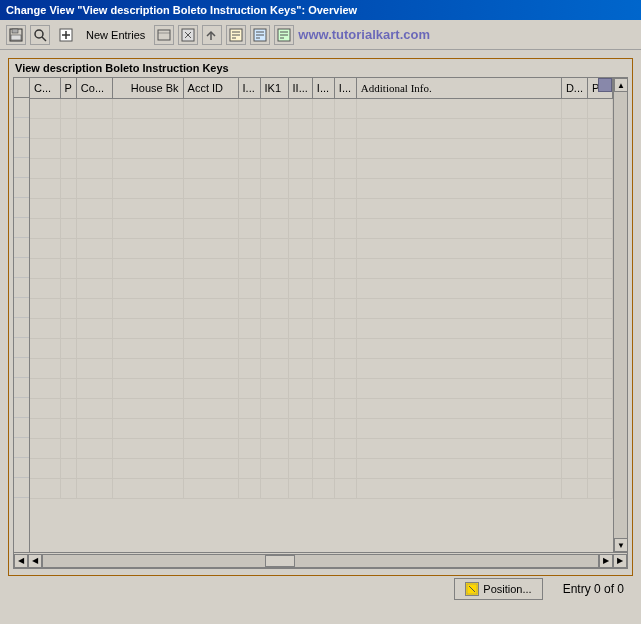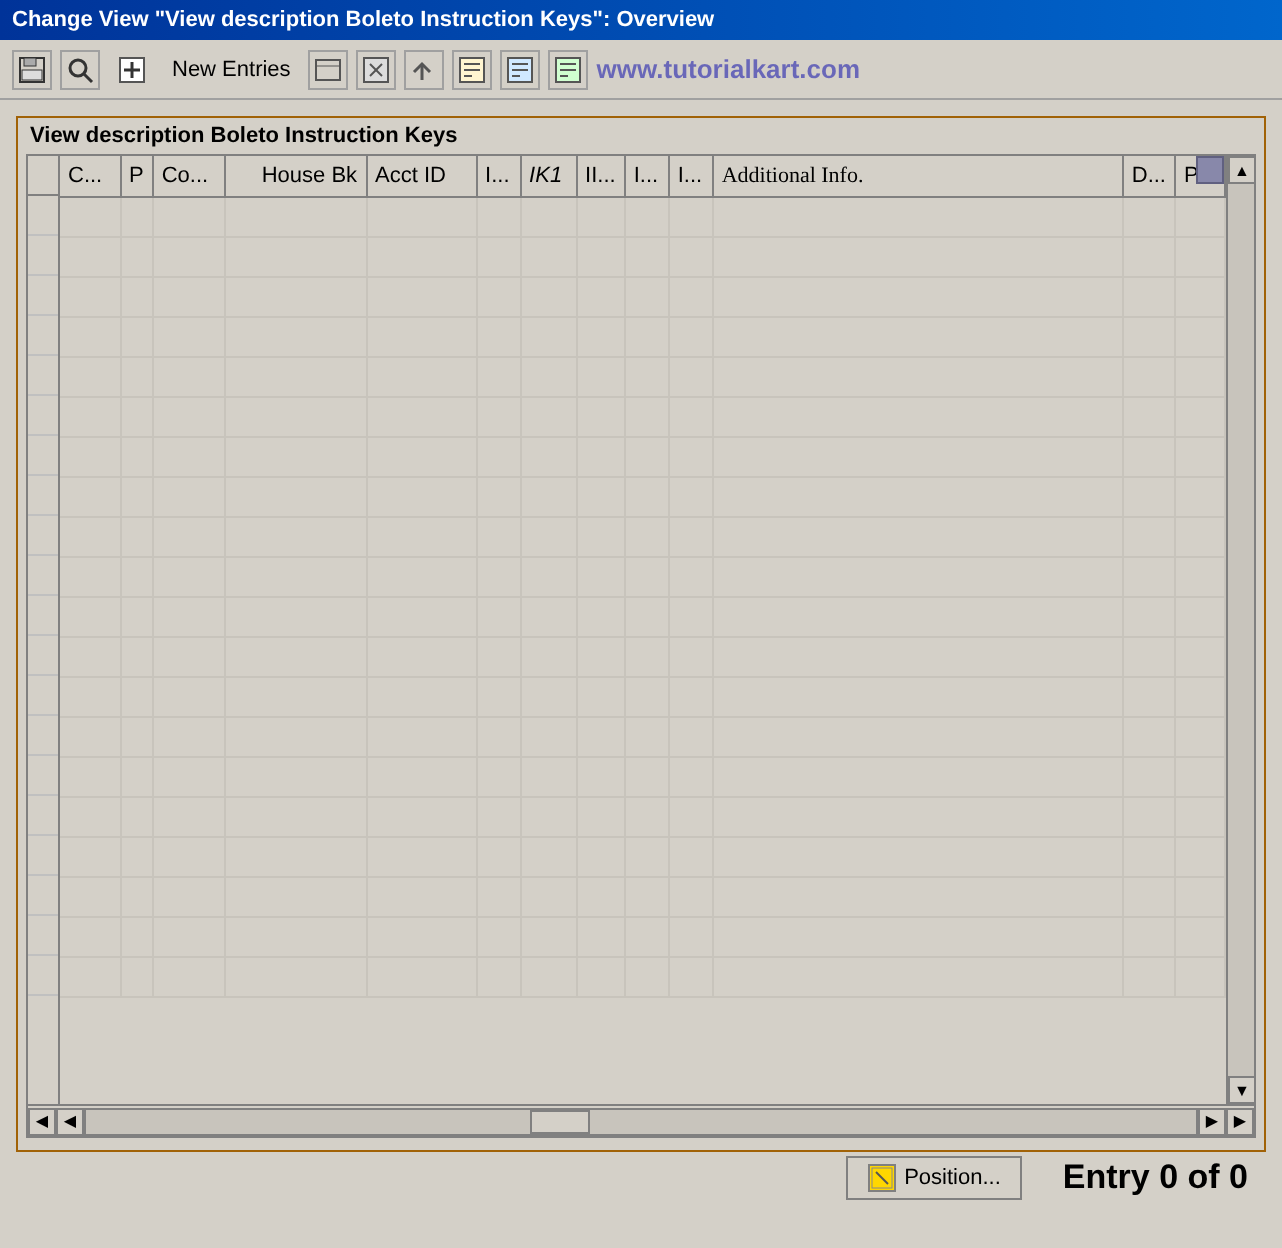--- a/index.html
+++ b/index.html
@@ -179,22 +179,21 @@
       width: 14px;
       height: 14px;
       background-color: #ffd700;
       border: 1px solid #808080;
       font-size: 8px;
       display: flex;
       align-items: center;
       justify-content: center;
     }
     .entry-count {
-      font-size: 17px;
-      font-weight: bold;
+      font-size: 12px;
     }
     .vscroll-right {
       width: 14px;
       display: flex;
       flex-direction: column;
       background-color: #d4d0c8;
       border-left: 1px solid #808080;
       flex-shrink: 0;
     }
   </style>
@@ -316,21 +315,21 @@
           <div class="table-area" style="flex:1; overflow:hidden;">
             <table>
               <thead>
                 <tr>
                   <th style="width:30px; min-width:30px;">C...</th>
                   <th style="width:16px; min-width:16px;">P</th>
                   <th style="width:36px; min-width:36px;">Co...</th>
                   <th style="width:60px; min-width:60px;padding-left:18px;">House Bk</th>
                   <th style="width:55px; min-width:55px;">Acct ID</th>
                   <th style="width:22px; min-width:22px;">I...</th>
-                  <th style="width:28px; min-width:28px;font-style:italic;">IK1</th>
+                  <th style="width:28px; min-width:28px;">IK1</th>
                   <th style="width:22px; min-width:22px;">II...</th>
                   <th style="width:22px; min-width:22px;">I...</th>
                   <th style="width:22px; min-width:22px;">I...</th>
                   <th style="min-width:120px;font-family:Liberation Serif, serif;">Additional Info.</th>
                   <th style="width:25px; min-width:25px;">D...</th>
                   <th style="width:25px; min-width:25px; position:relative;">
                     P...
                     <div style="position:absolute; right:0; top:0; width:14px; height:14px; background:#8888aa; border:1px solid #606080;"></div>
                   </th>
                 </tr>

